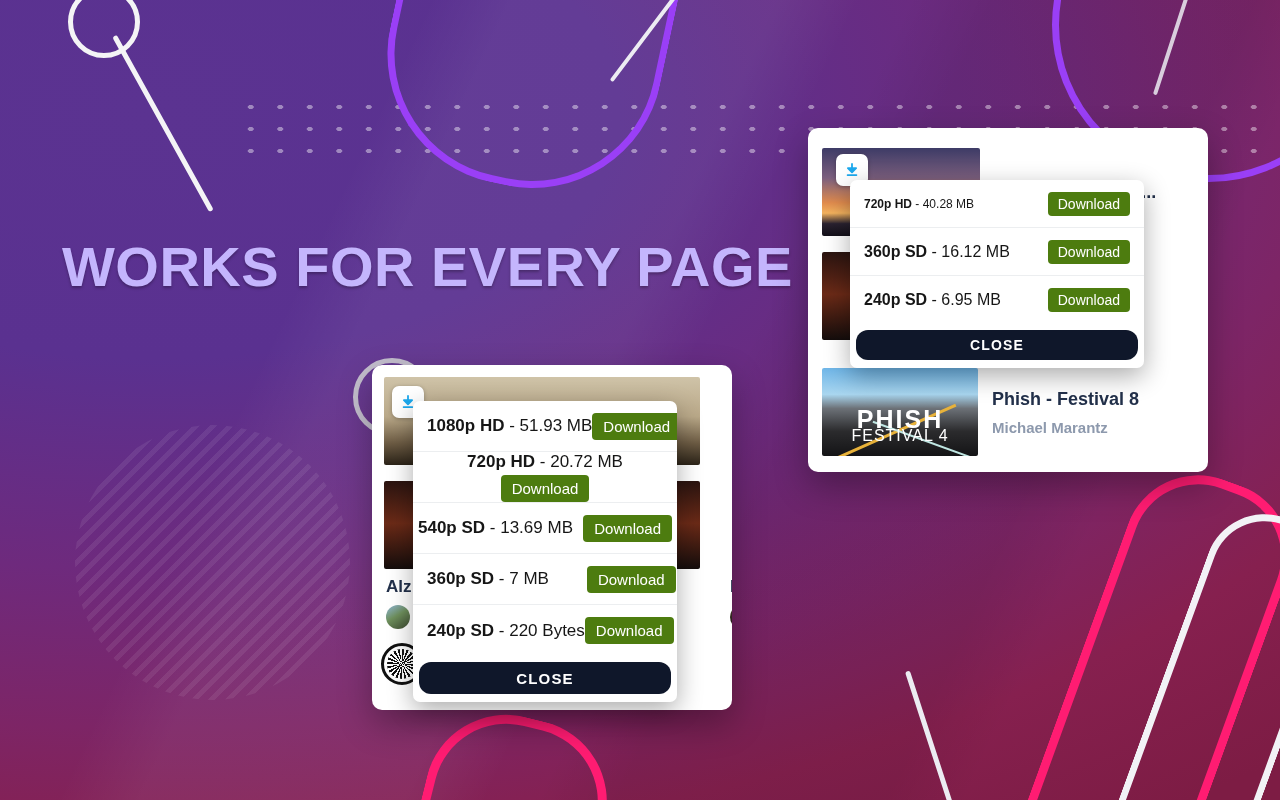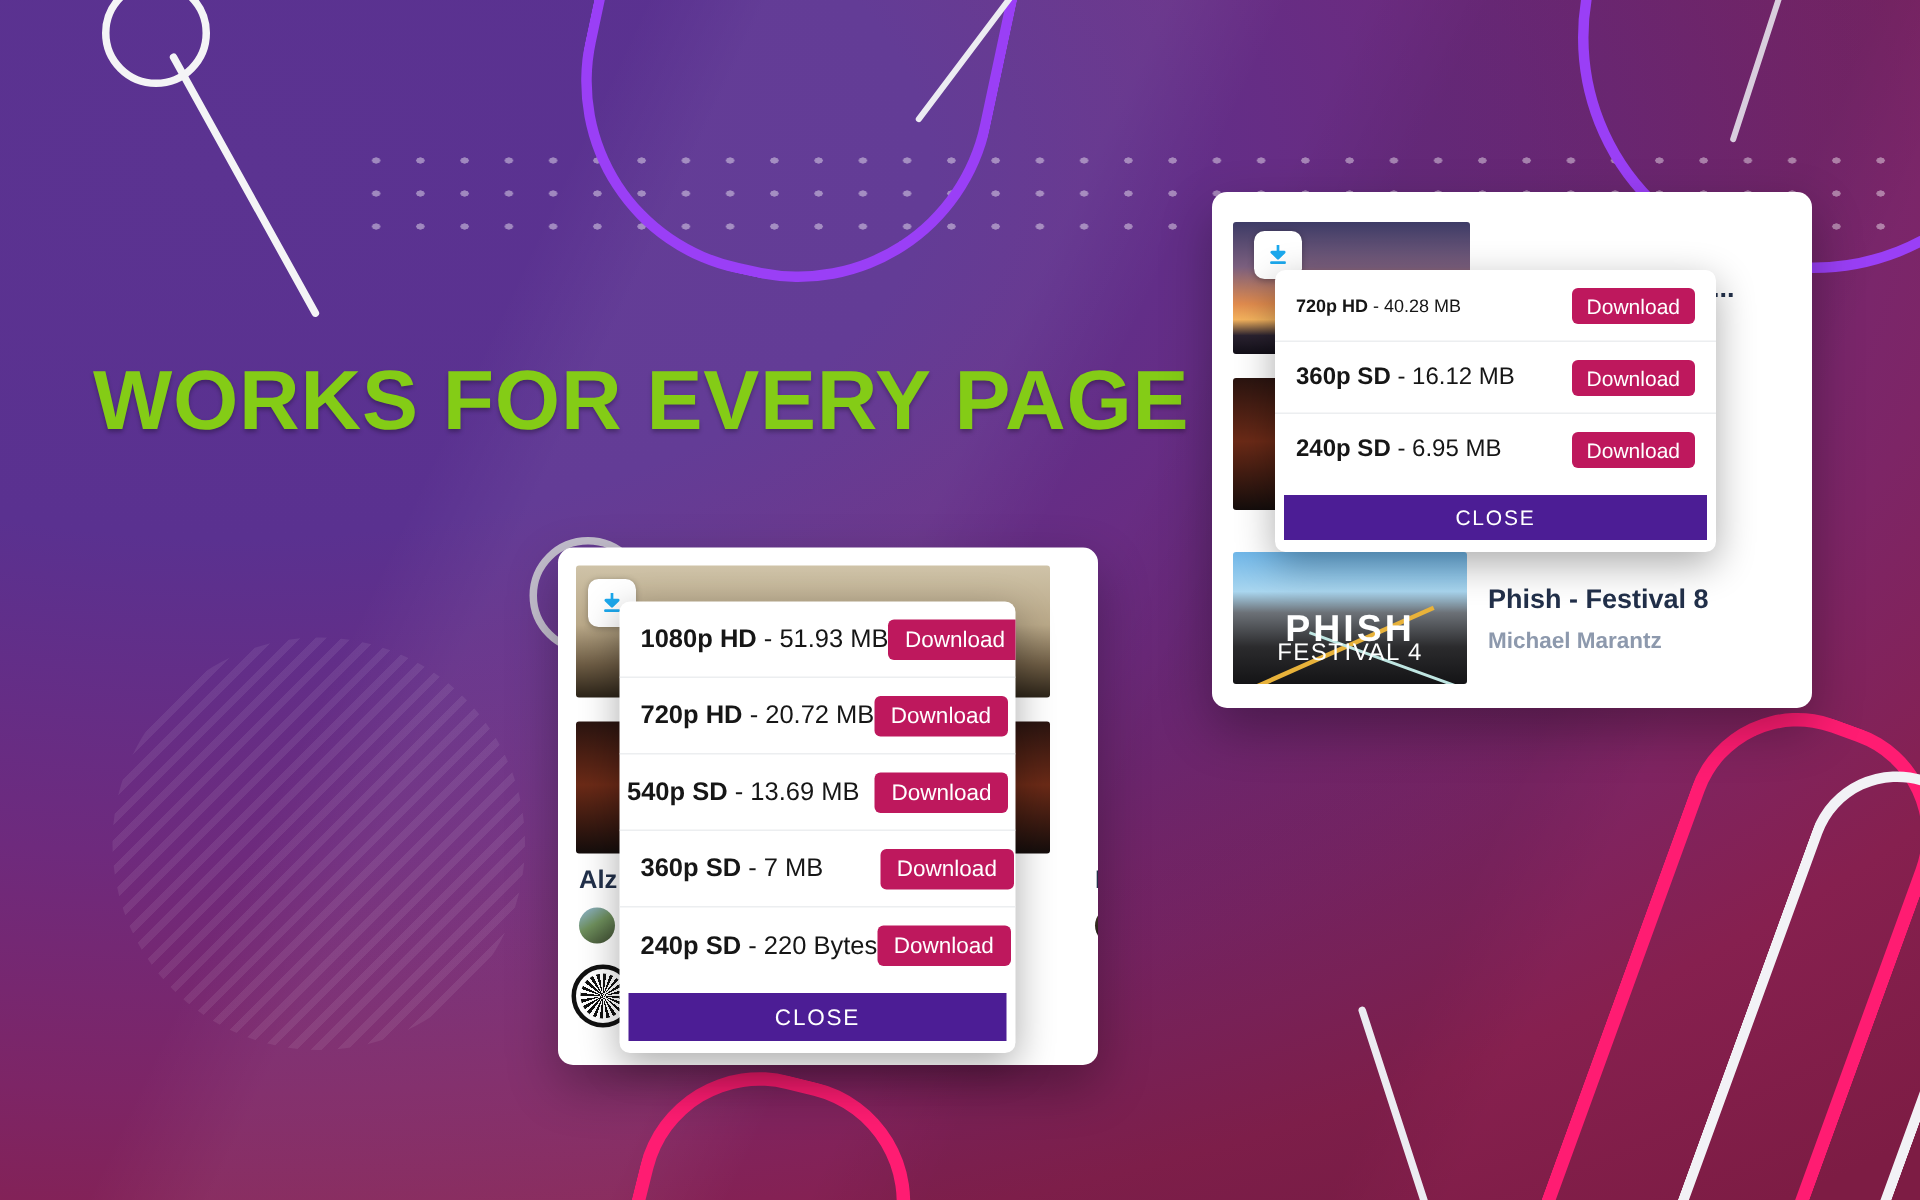--- a/index.html
+++ b/index.html
@@ -81,21 +81,21 @@
   }
   .white-diag3{
     position:absolute;left:905px;top:672px;width:5px;height:150px;background:#ececf2;
     transform:rotate(-18deg);transform-origin:top left;border-radius:3px;
   }
 
   
   .headline{
     position:absolute;left:62px;top:234px;
     font-size:56px;font-weight:bold;letter-spacing:.5px;
-    color:#84cc16;
+    color:#c4b5fd;
     text-shadow:0 2px 3px rgba(0,0,0,.28);
     font-family:"Liberation Sans", sans-serif;
     white-space:nowrap;
   }
 
   
   .card{position:absolute;background:#ffffff;border-radius:10px;
     box-shadow:0 14px 34px rgba(0,0,0,.30);overflow:hidden;}
 
   .ghost-ring{position:absolute;border-radius:50%;border:5px solid rgba(205,205,212,.9);}
@@ -118,28 +118,28 @@
   
   .qpop{position:absolute;background:#fff;border-radius:7px;
     box-shadow:0 8px 26px rgba(0,0,0,.33);overflow:hidden;z-index:8;}
   .qrow{display:flex;align-items:center;justify-content:space-between;
     border-bottom:1px solid #eceef0;box-sizing:border-box;}
   .qrow:last-of-type{border-bottom:none;}
   .qlabel{color:#161616;white-space:nowrap;}
   .qlabel b{font-weight:bold;}
   .qlabel span{font-weight:normal;}
   .dl-btn{
-    background:#be185d;color:#fff;border:none;border-radius:4px;
+    background:#4d7c0f;color:#fff;border:none;border-radius:4px;
     font-family:"Liberation Sans", sans-serif;cursor:pointer;white-space:nowrap;
     line-height:1;
   }
   .close-btn{
-    display:block;width:100%;background:#4c1d95;color:#fff;border:none;
-    text-align:center;letter-spacing:1.2px;font-weight:normal;
-    font-family:"Liberation Sans", sans-serif;cursor:pointer;border-radius:0;
+    display:block;width:100%;background:#0f172a;color:#fff;border:none;
+    text-align:center;letter-spacing:1.2px;font-weight:bold;
+    font-family:"Liberation Sans", sans-serif;cursor:pointer;border-radius:12px;
   }
 
   
   .th-interior{background:
       linear-gradient(180deg,#cfc3a8 0%,#b9a888 45%,#6d5c44 75%,#2b2318 100%);}
   .th-sunset{background:
       linear-gradient(180deg,#3d3b66 0%,#7b5f7e 34%,#e08b4e 62%,#f3b25d 74%,#2a2230 86%,#120f18 100%);}
   .th-dark{background:linear-gradient(180deg,#2a1410 0%,#6b2a17 48%,#140d0c 100%);}
   .th-field{background:linear-gradient(180deg,#9fb4c6 0%,#7a8d63 36%,#5e7a36 62%,#3e5622 100%);}
   .th-road{background:linear-gradient(180deg,#6fb6e8 0%,#a9d6ef 30%,#6c7177 46%,#2b2b2d 72%,#141416 100%);
@@ -222,21 +222,21 @@
       </svg>
     </span>
   </div>
 
   <div class="qpop" id="center-popup" style="left:413px;top:401px;width:264px;">
     <div id="center-rows">
         <div class="qrow" style="height: 51px; padding: 0px 14px;">
           <div class="qlabel" style="font-size: 17px;"><b>1080p HD</b><span> - 51.93 MB</span></div>
           <button class="dl-btn" style="font-size: 15px; padding: 6px 11px;">Download</button>
         </div>
-        <div class="qrow" style="height: 51px; padding: 0px 14px;">
+        <div class="qrow" style="height: 51px; padding: 0px 14px; flex-direction: column;">
           <div class="qlabel" style="font-size: 17px;"><b>720p HD</b><span> - 20.72 MB</span></div>
           <button class="dl-btn" style="font-size: 15px; padding: 6px 11px;">Download</button>
         </div>
         <div class="qrow" style="height: 51px; padding: 0px 5px;">
           <div class="qlabel" style="font-size: 17px;"><b>540p SD</b><span> - 13.69 MB</span></div>
           <button class="dl-btn" style="font-size: 15px; padding: 6px 11px;">Download</button>
         </div>
         <div class="qrow" style="height: 51px; padding: 0px 14px; gap: 38px;">
           <div class="qlabel" style="font-size: 17px;"><b>360p SD</b><span> - 7 MB</span></div>
           <button class="dl-btn" style="font-size: 15px; padding: 6px 11px;">Download</button>

